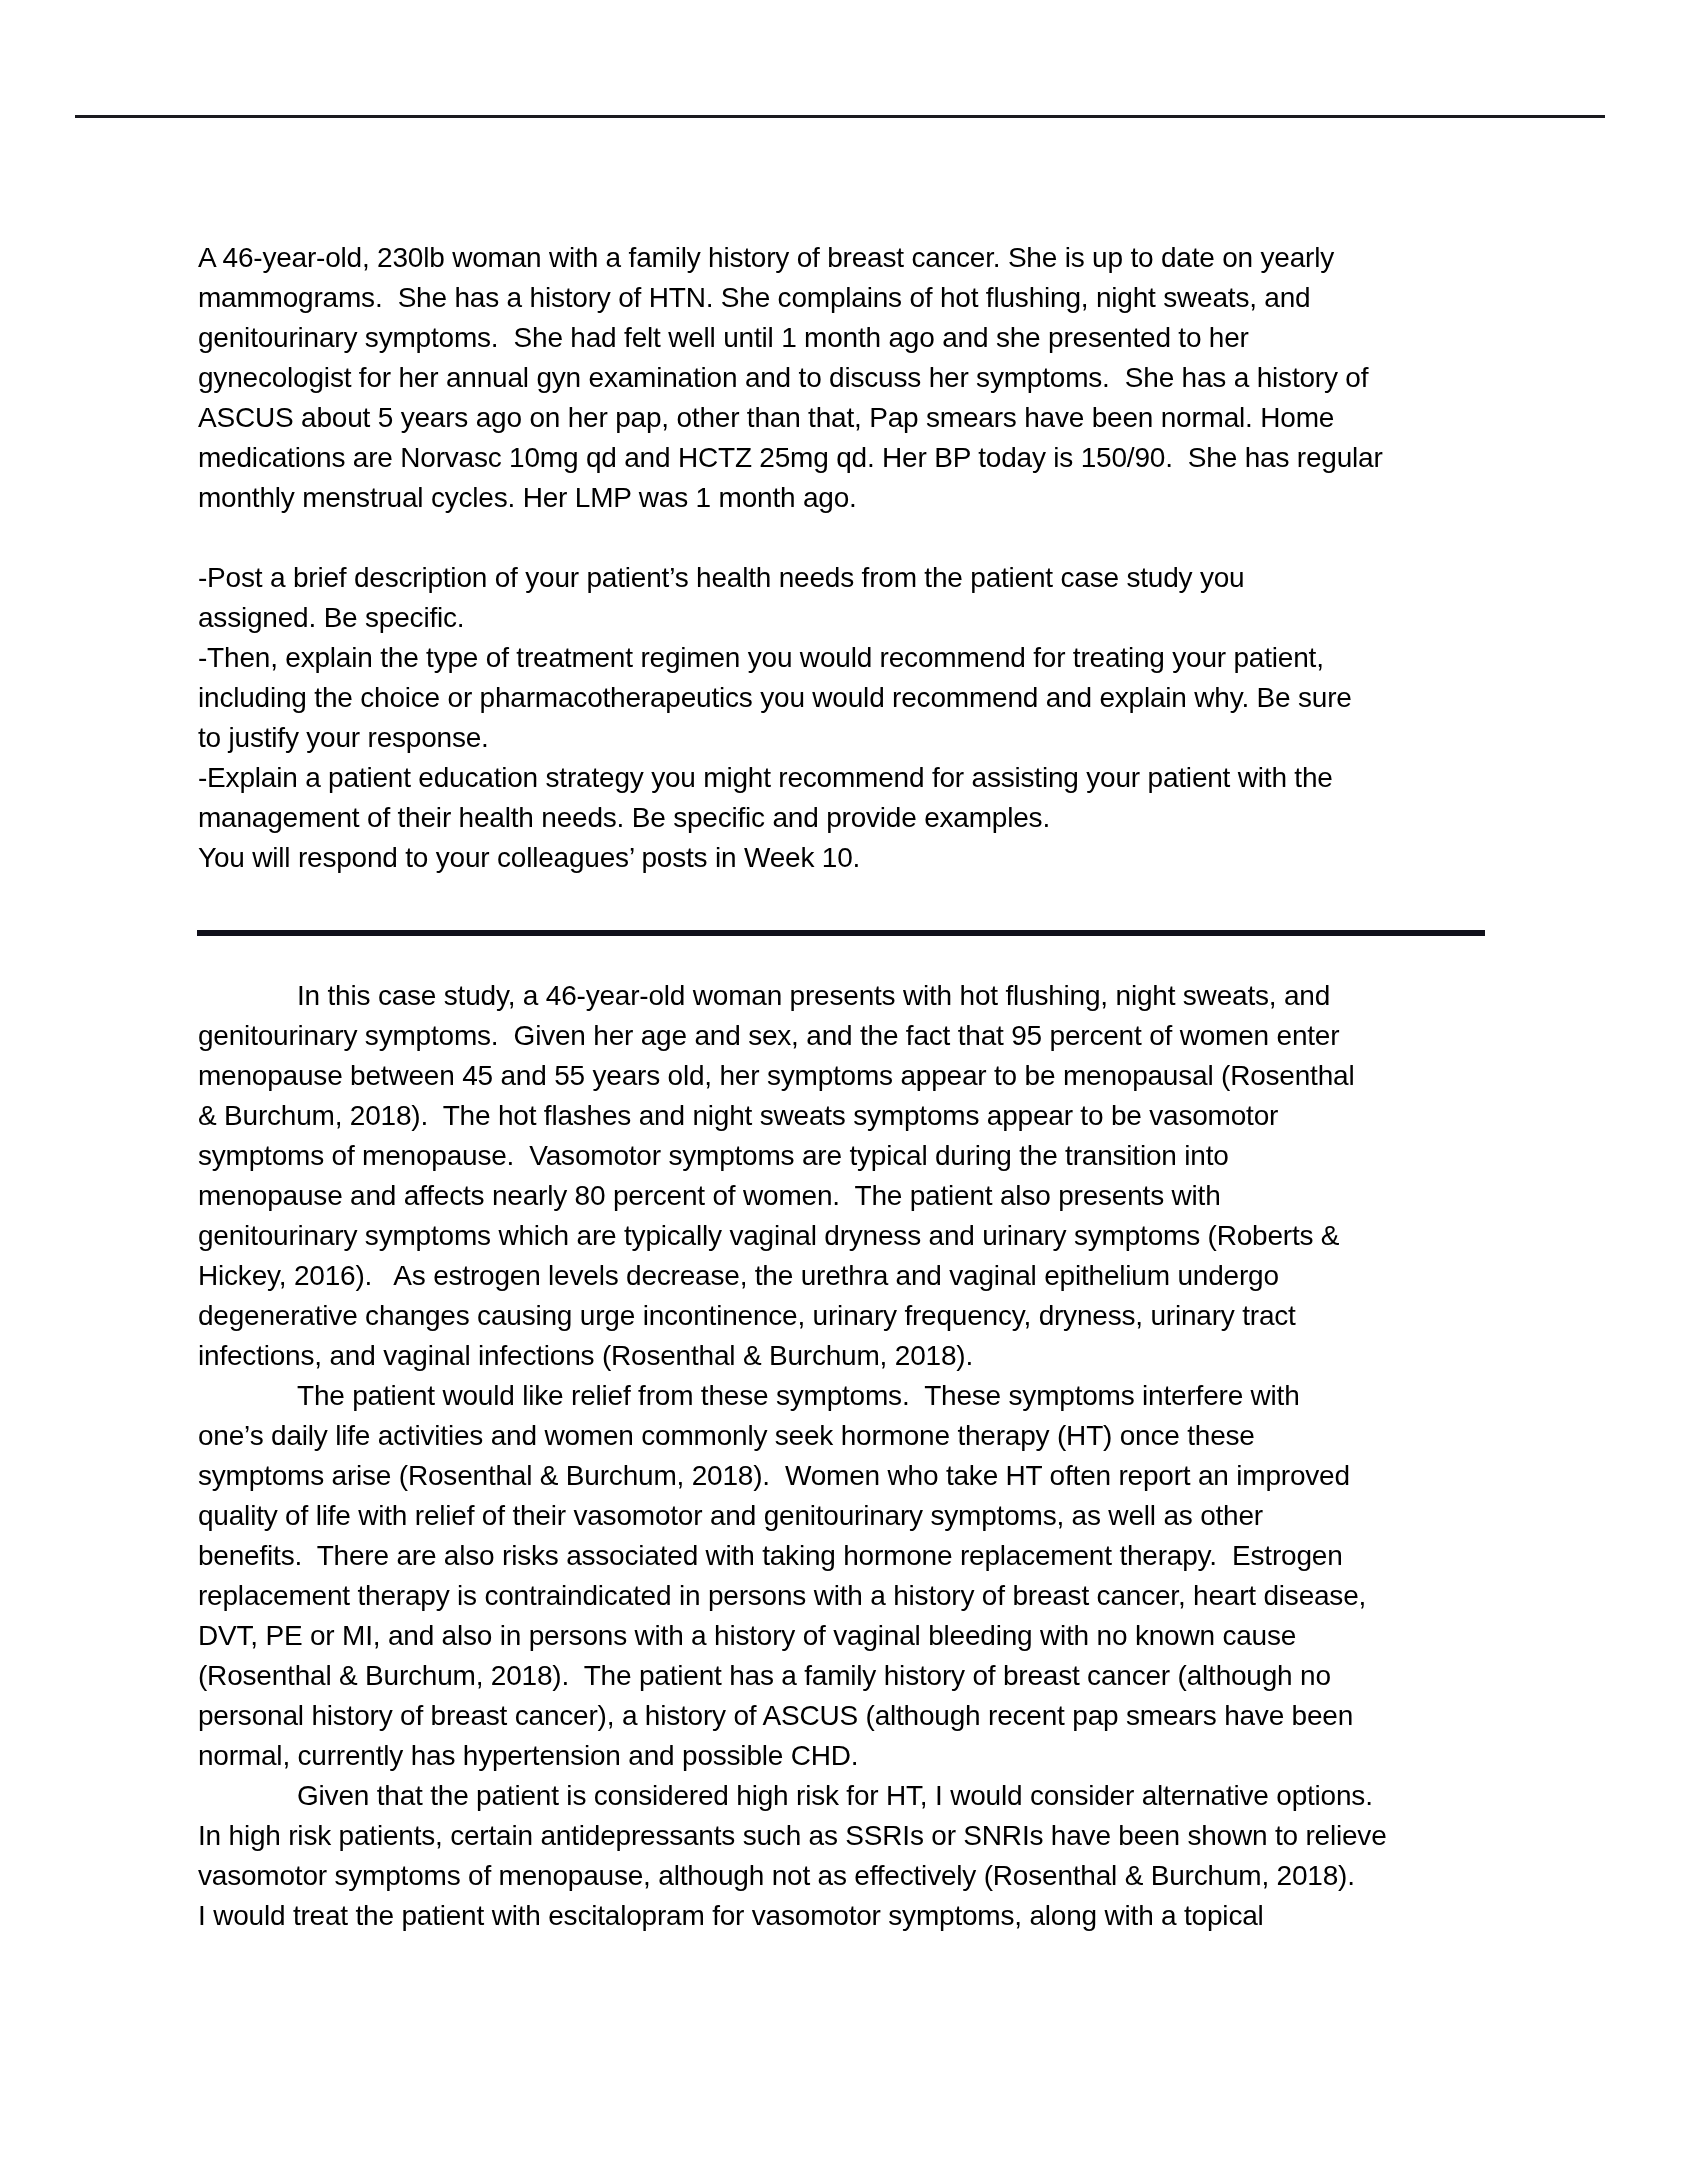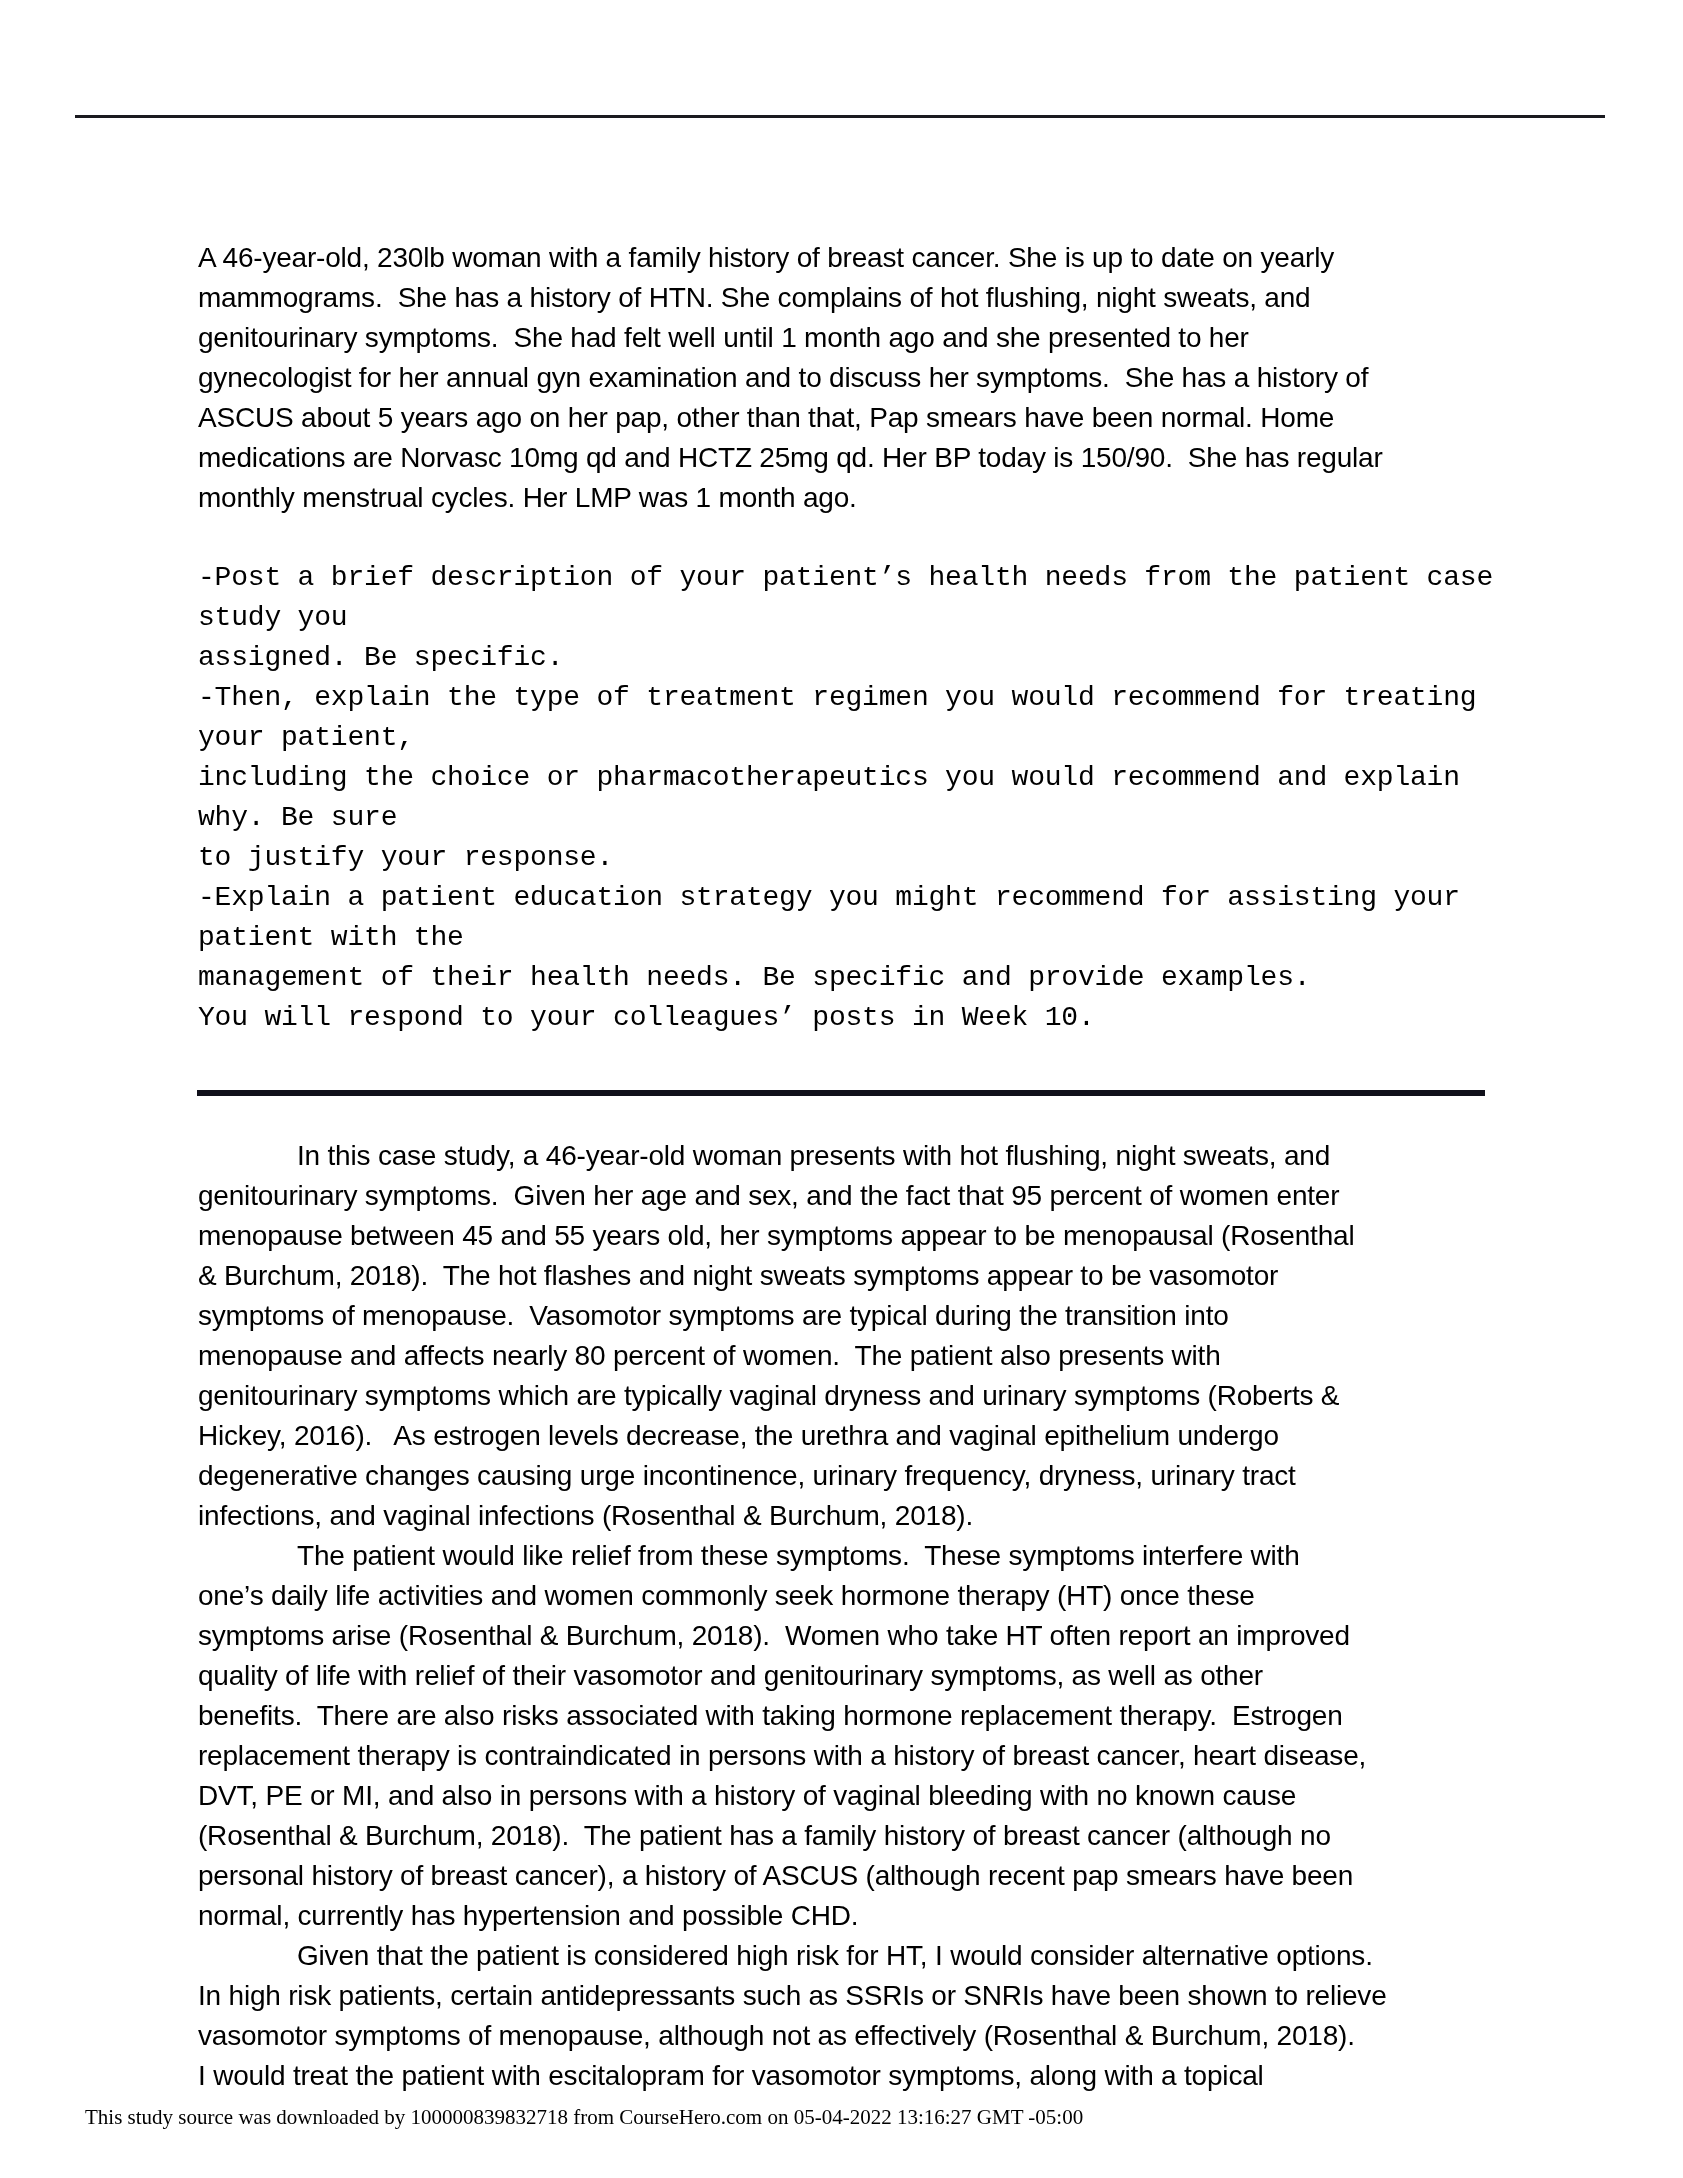--- a/index.html
+++ b/index.html
@@ -27,21 +27,21 @@
     top: 198px;
     width: 1299px;
   }
   .para {
     margin: 0;
     font-size: 28px;
     line-height: 40px;
     white-space: pre-wrap;
     letter-spacing: -0.2px;
   }
-  .prompt { margin-top: 40px; font-family: Liberation Mono, monospace; }
+  .prompt { margin-top: 40px; }
   .divider {
     margin-top: 52px;
     margin-left: -1px;
     width: 1288px;
     height: 6px;
     background: #10101a;
   }
   .heading {
     margin: 50px 0 0 0;
     font-size: 28px;
@@ -110,17 +110,16 @@
 (Rosenthal &amp; Burchum, 2018).  The patient has a family history of breast cancer (although no
 personal history of breast cancer), a history of ASCUS (although recent pap smears have been
 normal, currently has hypertension and possible CHD.</p>
 
     <p class="para indent">Given that the patient is considered high risk for HT, I would consider alternative options.
 In high risk patients, certain antidepressants such as SSRIs or SNRIs have been shown to relieve
 vasomotor symptoms of menopause, although not as effectively (Rosenthal &amp; Burchum, 2018).
 I would treat the patient with escitalopram for vasomotor symptoms, along with a topical</p>
   </div>
 
-  <div class="footer-note">This study source was downloaded by 100000839832718 from CourseHero.com on 05-04-2022 13:16:27 GMT -05:00</div>
 
   <div class="footer-url">https://www.coursehero.com/file/52652021/Wk-9-Discussiondocx/</div>
 </div>
 
 
 </body></html>

